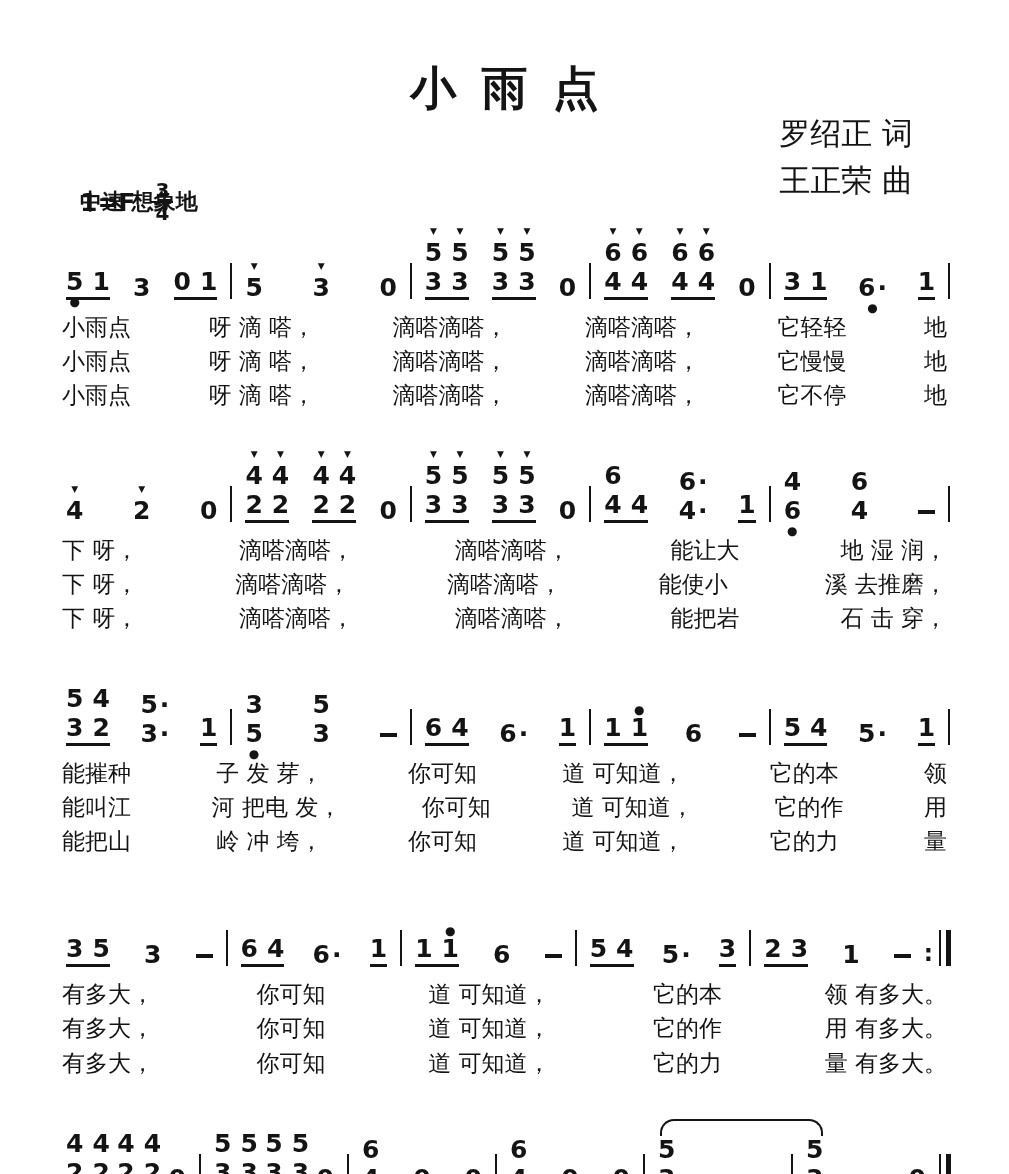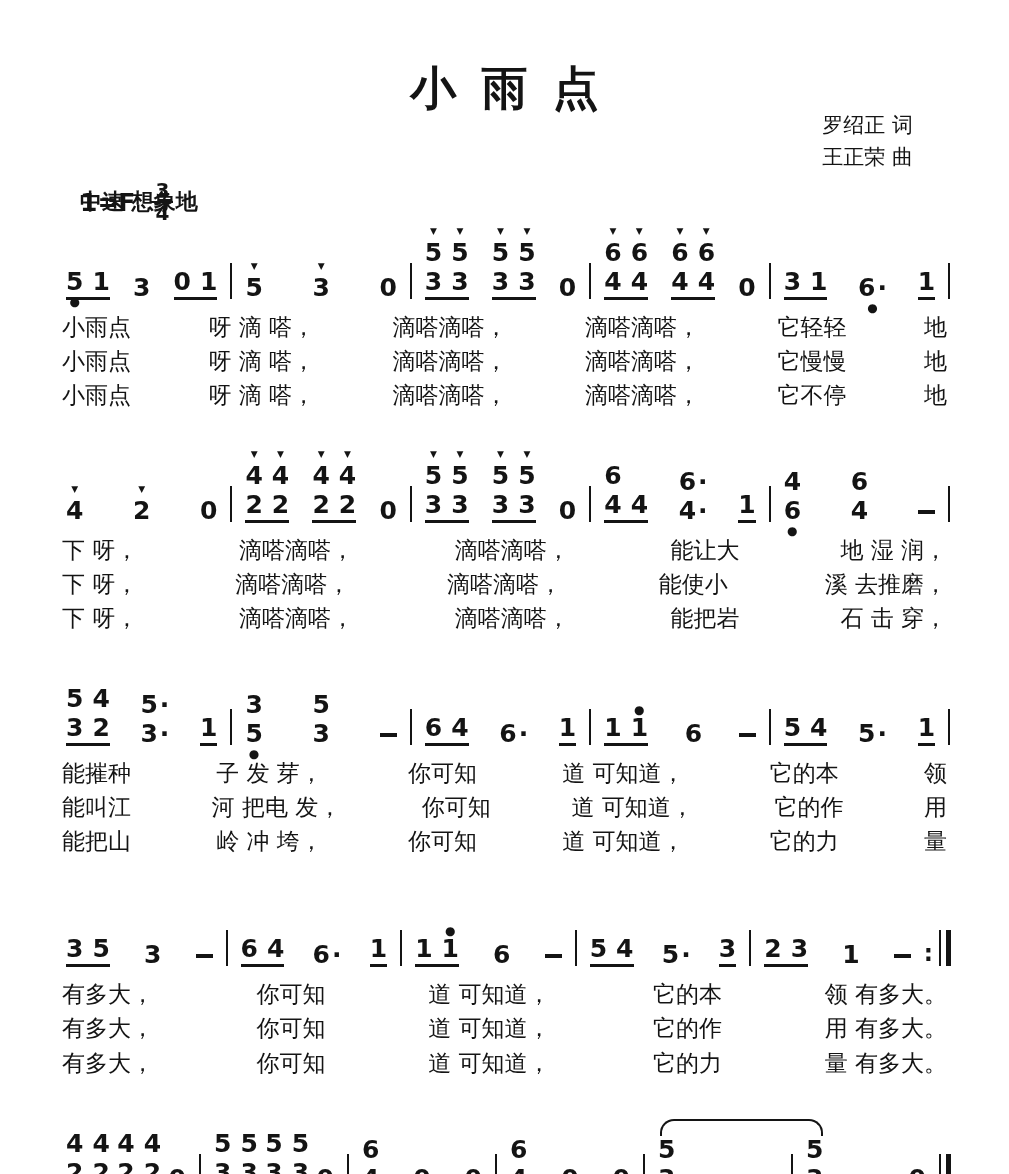--- a/index.html
+++ b/index.html
@@ -11,21 +11,21 @@
   .page{padding:18px 56px 0 56px;position:relative;}
   
   .header{position:relative;height:196px;}
   .title{
     margin:0;padding-top:40px;text-align:center;
     font-family:"DejaVu Serif", serif;font-weight:bold;
     font-size:46px;letter-spacing:0.55em;text-indent:0.55em;
   }
   .credits{
     position:absolute;right:40px;top:92px;
-    font-size:21px;line-height:1.5;font-weight:500;
+    font-size:31px;line-height:1.5;font-weight:500;
     font-family:"DejaVu Serif", serif;
   }
   .keytime{
     position:absolute;left:24px;top:118px;
     font-size:25px;font-weight:bold;display:flex;align-items:center;margin-top:44px;
   }
   .frac{display:inline-flex;flex-direction:column;margin-left:16px;
     font-size:20px;line-height:1.05;text-align:center;}
   .frac .num{border-bottom:2px solid #141414;padding:0 4px;}
   .tempo{

